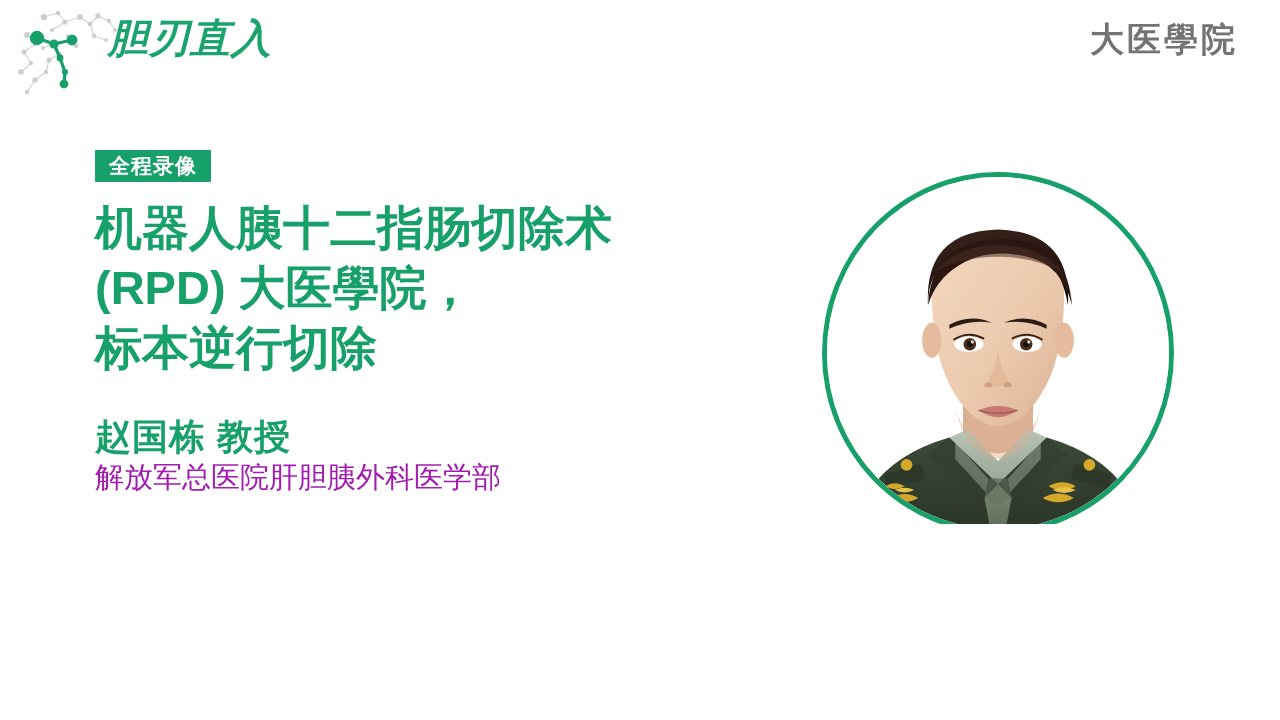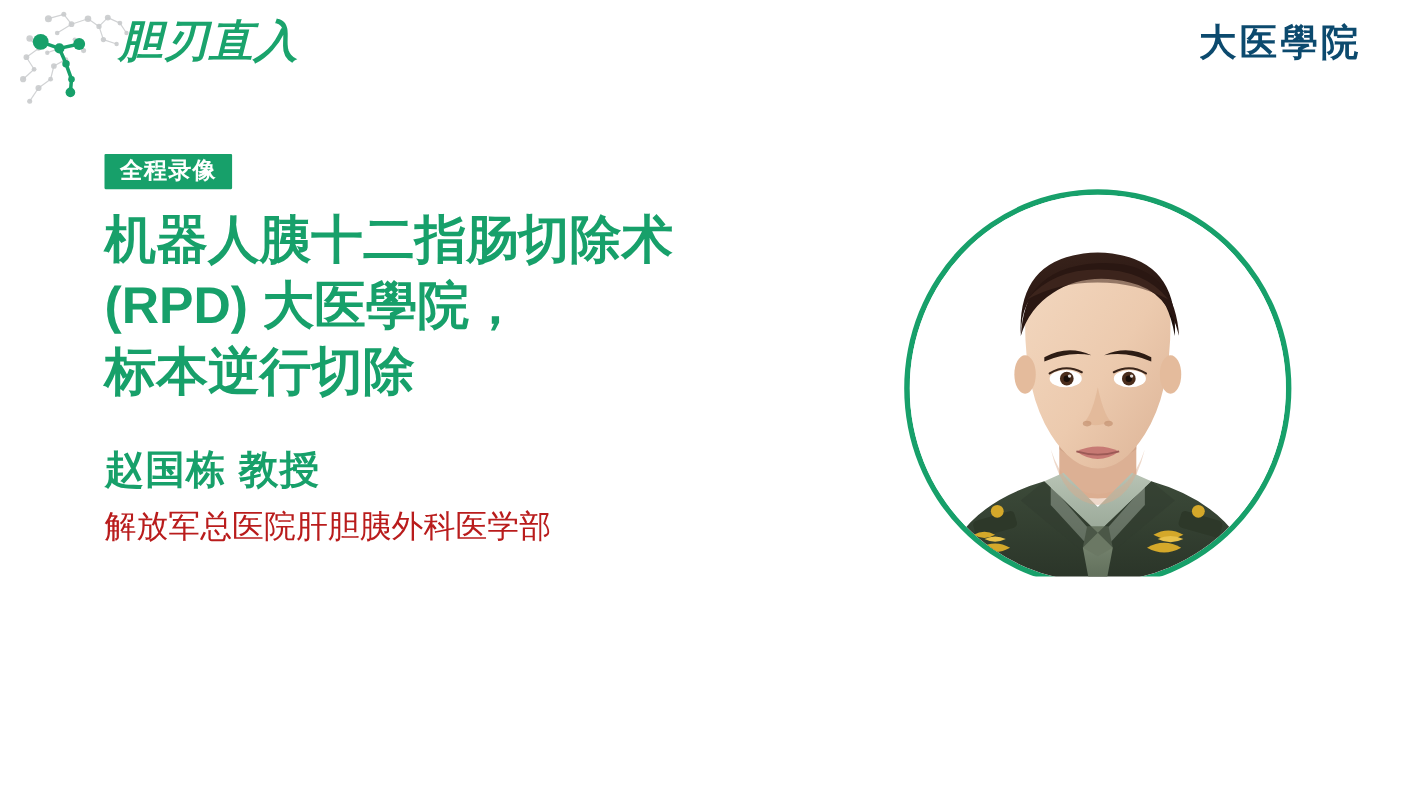--- a/index.html
+++ b/index.html
@@ -56,30 +56,30 @@
     -webkit-font-smoothing: antialiased;
   }
 
   #academy-logo-text {
     position: absolute;
     right: 42px;
     top: 22px;
     font-size: 34px;
     font-weight: bold;
     letter-spacing: 3px;
-    color: #0c4a6e;
+    color: #737373;
     line-height: 1;
     white-space: nowrap;
   }
 
   
   #content-left {
     position: absolute;
     left: 95px;
-    top: 140px;
+    top: 150px;
     width: 700px;
   }
 
   #recording-badge {
     display: inline-block;
     background: #17a06a;
     color: #ffffff;
     font-size: 21px;
     font-weight: bold;
     letter-spacing: 1px;
@@ -107,22 +107,21 @@
   }
   #presenter-name {
     color: #17a06a;
     font-size: 36px;
     font-weight: bold;
     line-height: 1.25;
     letter-spacing: 1px;
     white-space: nowrap;
   }
   #presenter-affiliation {
-    margin-top: 12px;
-    color: #b91c1c;
+    color: #a21caf;
     font-size: 29px;
     font-weight: normal;
     line-height: 1.25;
     letter-spacing: 0px;
     white-space: nowrap;
   }
 
   
   #portrait-frame {
     position: absolute;

